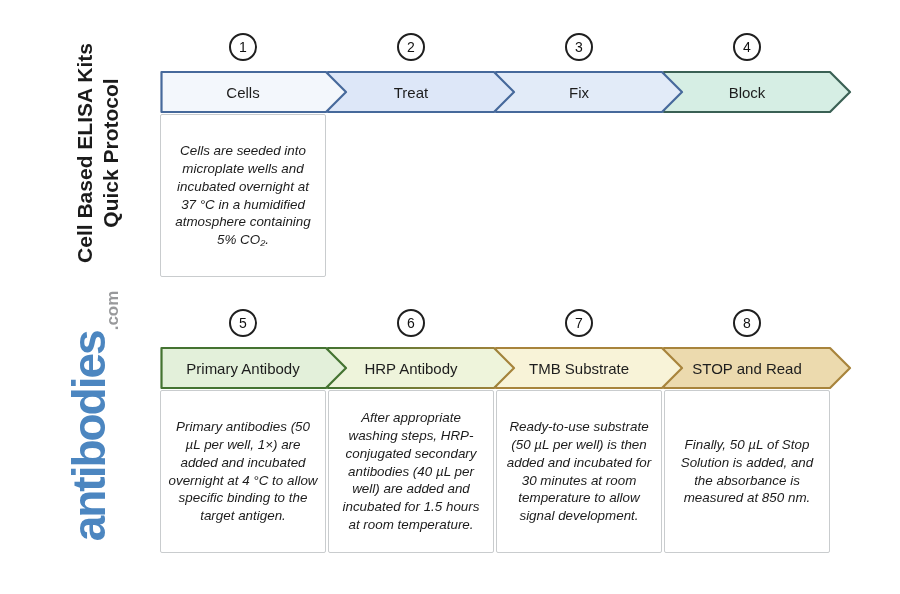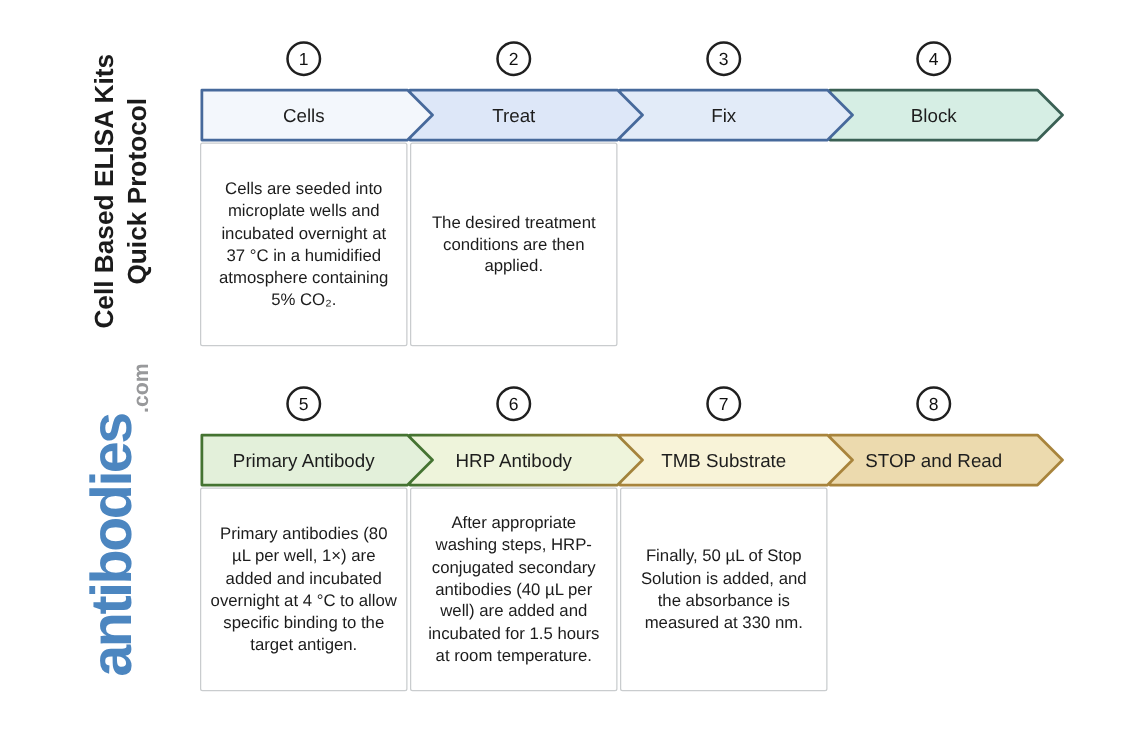--- a/index.html
+++ b/index.html
@@ -37,21 +37,21 @@
     display:flex; align-items:center; justify-content:center;
     font-size:14px; color:#111; background:#fff; box-sizing:content-box;
   }
   .c1 { left:69px; } .c2 { left:237px; } .c3 { left:405px; } .c4 { left:573px; }
 
   svg.header { position:absolute; top:37px; left:0; }
   svg.header text {
     font-family:"Liberation Sans", sans-serif; font-size:15px; fill:#1d1d1d;
   }
 
-  .boxes { position:absolute; top:81px; left:0; display:flex; gap:2px; }
+  .boxes { position:absolute; top:81px; left:0; display:flex; gap:2px;font-style:italic; }
   .desc-box {
     width:166px; height:163px; box-sizing:border-box;
     background:#ffffff; border:1.5px solid #c9ccce; border-radius:2px;
     display:flex; align-items:center; justify-content:center;
     padding:6px 7px;
   }
   .desc-box p {
     margin:0; text-align:center; font-size:13.4px; line-height:1.33; color:#1c1c1c;
   }
 </style>
@@ -95,23 +95,20 @@
       <text x="83" y="27.5" text-anchor="middle">Cells</text>
       <text x="251" y="27.5" text-anchor="middle">Treat</text>
       <text x="419" y="27.5" text-anchor="middle">Fix</text>
       <text x="587" y="27.5" text-anchor="middle">Block</text>
     </svg>
 
     <div class="boxes">
       <div class="desc-box">
           <p>Cells are seeded into microplate wells and incubated overnight at 37 °C in a humidified atmosphere containing 5% CO₂.</p>
         </div>
-      <div class="desc-box">
-          <p>The desired treatment conditions are then applied.</p>
-        </div>
     </div>
   </div>
 
   <div class="step-row row2">
 
     <div class="circles">
       <div class="circle c1">
           <span>5</span>
         </div>
       <div class="circle c2">
@@ -137,24 +134,27 @@
       <path d="M168,2 L334,2 L354,22 L334,42 L168,42 Z" stroke="url(#g-hrp)" stroke-width="2.2" stroke-linejoin="round" fill="#eef4db"></path>
       <path d="M1.5,2 L166,2 L186,22 L166,42 L1.5,42 Z" stroke-width="2.2" stroke-linejoin="round" fill="#e3f0da" stroke="#447331"></path>
       <text x="83" y="27.5" text-anchor="middle">Primary Antibody</text>
       <text x="251" y="27.5" text-anchor="middle">HRP Antibody</text>
       <text x="419" y="27.5" text-anchor="middle">TMB Substrate</text>
       <text x="587" y="27.5" text-anchor="middle">STOP and Read</text>
     </svg>
 
     <div class="boxes">
       <div class="desc-box">
-          <p>Primary antibodies (80 µL per well, 1×) are added and incubated overnight at 4 °C to allow specific binding to the target antigen.</p>
+          <p>Primary antibodies (50 µL per well, 1×) are added and incubated overnight at 4 °C to allow specific binding to the target antigen.</p>
         </div>
       <div class="desc-box">
           <p>After appropriate washing steps, HRP-conjugated secondary antibodies (40 µL per well) are added and incubated for 1.5 hours at room temperature.</p>
         </div>
       <div class="desc-box">
-          <p>Finally, 50 µL of Stop Solution is added, and the absorbance is measured at 330 nm.</p>
+          <p>Ready-to-use substrate (50 µL per well) is then added and incubated for 30 minutes at room temperature to allow signal development.</p>
+        </div>
+      <div class="desc-box">
+          <p>Finally, 50 µL of Stop Solution is added, and the absorbance is measured at 850 nm.</p>
         </div>
     </div>
   </div>
 
 </div>
 
 </body></html>

